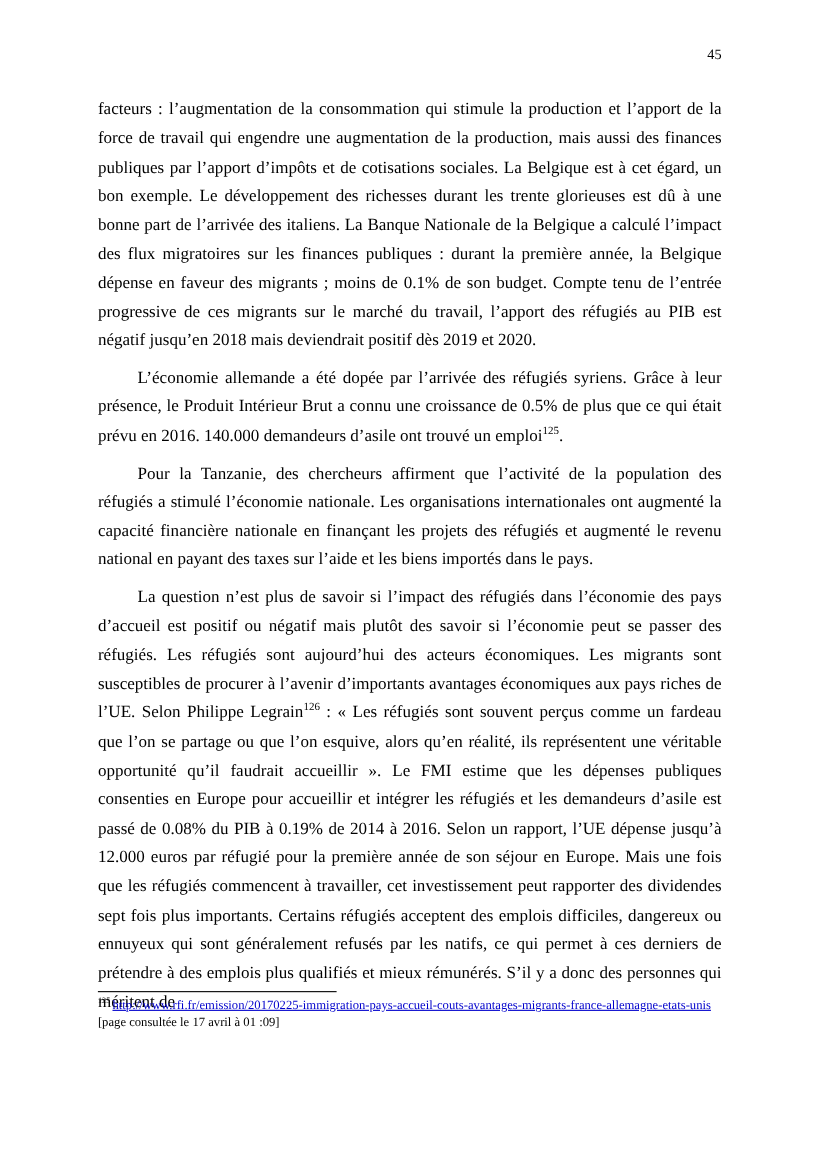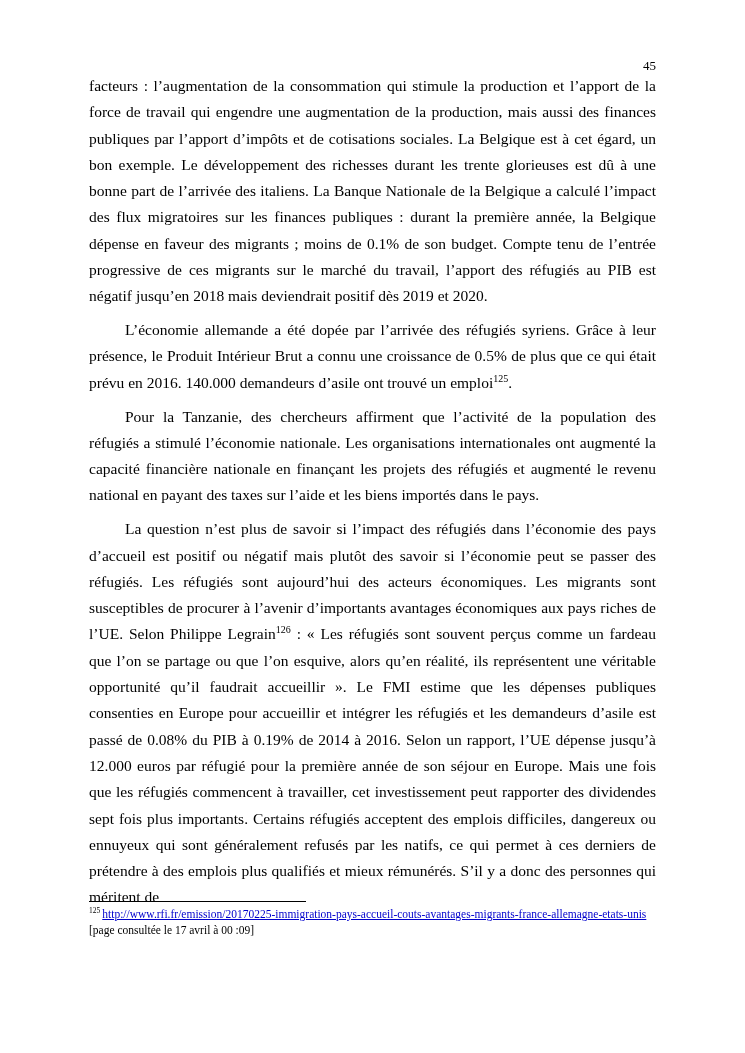--- a/index.html
+++ b/index.html
@@ -4,29 +4,30 @@
 <style>
   * { box-sizing: border-box; }
   html, body { margin: 0; padding: 0; background: #ffffff; }
   .page {
     width: 745px;
     height: 1053px;
     position: relative;
     background: #ffffff;
     font-family: "Liberation Serif", serif;
     color: #000000;
-    padding: 58px 89px 0 89px;
+    padding: 42px 89px 0 89px;
     overflow: hidden;
   }
   .page-number {
     text-align: right;
     font-size: 13px;
     line-height: 15px;
   }
   .body-text {
+    margin-top: 30px;
     font-size: 15.5px;
     line-height: 26.3px;
     text-align: justify;
   }
   .para { margin: 0 0 7.5px 0; }
   .para.indent { text-indent: 36px; }
   .fnref {
     font-size: 10px;
     line-height: 0;
     vertical-align: super;
@@ -74,18 +75,18 @@
     <p class="para indent">Pour la Tanzanie, des chercheurs affirment que l’activité de la population des réfugiés a stimulé l’économie nationale. Les organisations internationales ont augmenté la capacité financière nationale en finançant les projets des réfugiés et augmenté le revenu national en payant des taxes sur l’aide et les biens importés dans le pays.</p>
 
     <p class="para indent"><span>La question n’est plus de savoir si l’impact des réfugiés dans l’économie des pays d’accueil est positif ou négatif mais plutôt des savoir si l’économie peut se passer des réfugiés. Les réfugiés sont aujourd’hui des acteurs économiques. Les migrants sont susceptibles de procurer à l’avenir d’importants avantages économiques aux pays riches de l’UE. Selon Philippe Legrain</span><sup class="fnref">126</sup><span> : « Les réfugiés sont souvent perçus comme un fardeau que l’on se partage ou que l’on esquive, alors qu’en réalité, ils représentent une véritable opportunité qu’il faudrait accueillir ». Le FMI estime que les dépenses publiques consenties en Europe pour accueillir et intégrer les réfugiés et les demandeurs d’asile est passé de 0.08% du PIB à 0.19% de 2014 à 2016. Selon un rapport, l’UE dépense jusqu’à 12.000 euros par réfugié pour la première année de son séjour en Europe. Mais une fois que les réfugiés commencent à travailler, cet investissement peut rapporter des dividendes sept fois plus importants. Certains réfugiés acceptent des emplois difficiles, dangereux ou ennuyeux qui sont généralement refusés par les natifs, ce qui permet à ces derniers de prétendre à des emplois plus qualifiés et mieux rémunérés. S’il y a donc des personnes qui méritent de</span></p>
 
   </div>
 
   <div class="footnotes">
 
     <div class="fn-sep"></div>
 
-    <div class="footnote"><sup>125</sup><a class="fn-link" href="#">http://www.rfi.fr/emission/20170225-immigration-pays-accueil-couts-avantages-migrants-france-allemagne-etats-unis</a><span> [page consultée le 17 avril à 00 :09]</span></div>
+    <div class="footnote"><sup>125</sup><a class="fn-link" href="#">http://www.rfi.fr/emission/20170225-immigration-pays-accueil-couts-avantages-migrants-france-allemagne-etats-unis</a><span> [page consultée le 17 avril à 01 :09]</span></div>
 
 
   </div>
 
 </div>
 
 </body></html>

